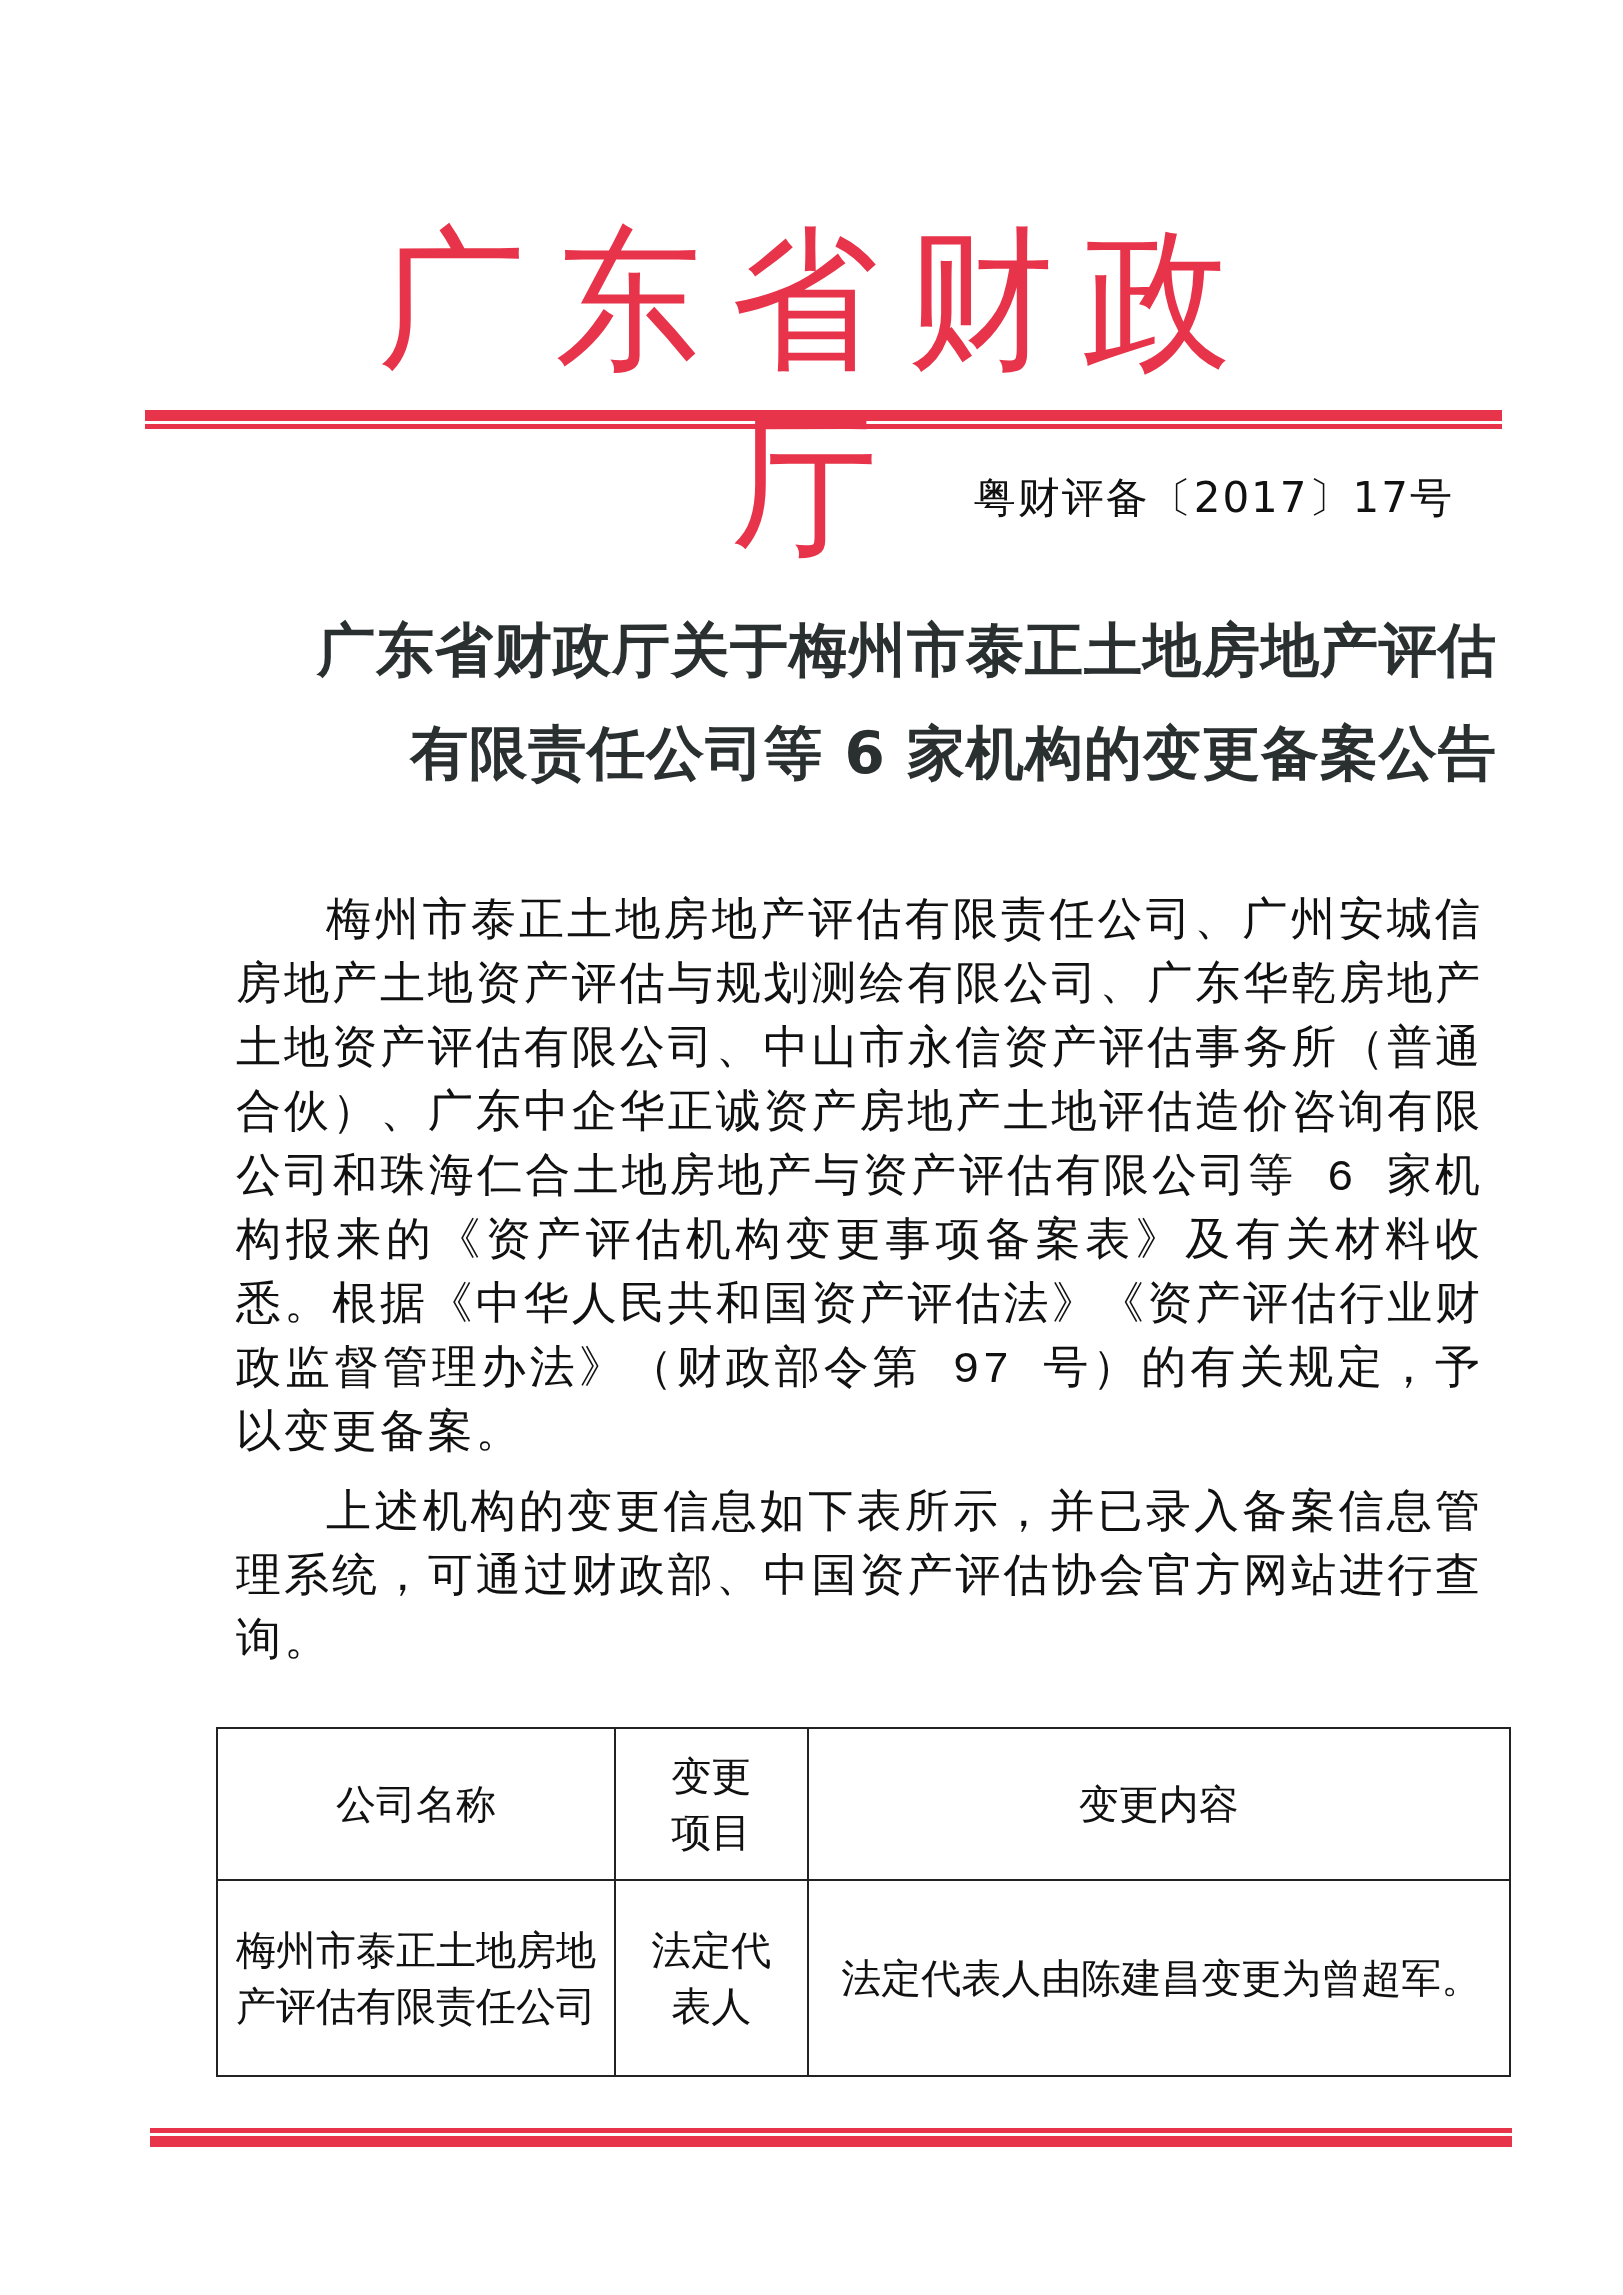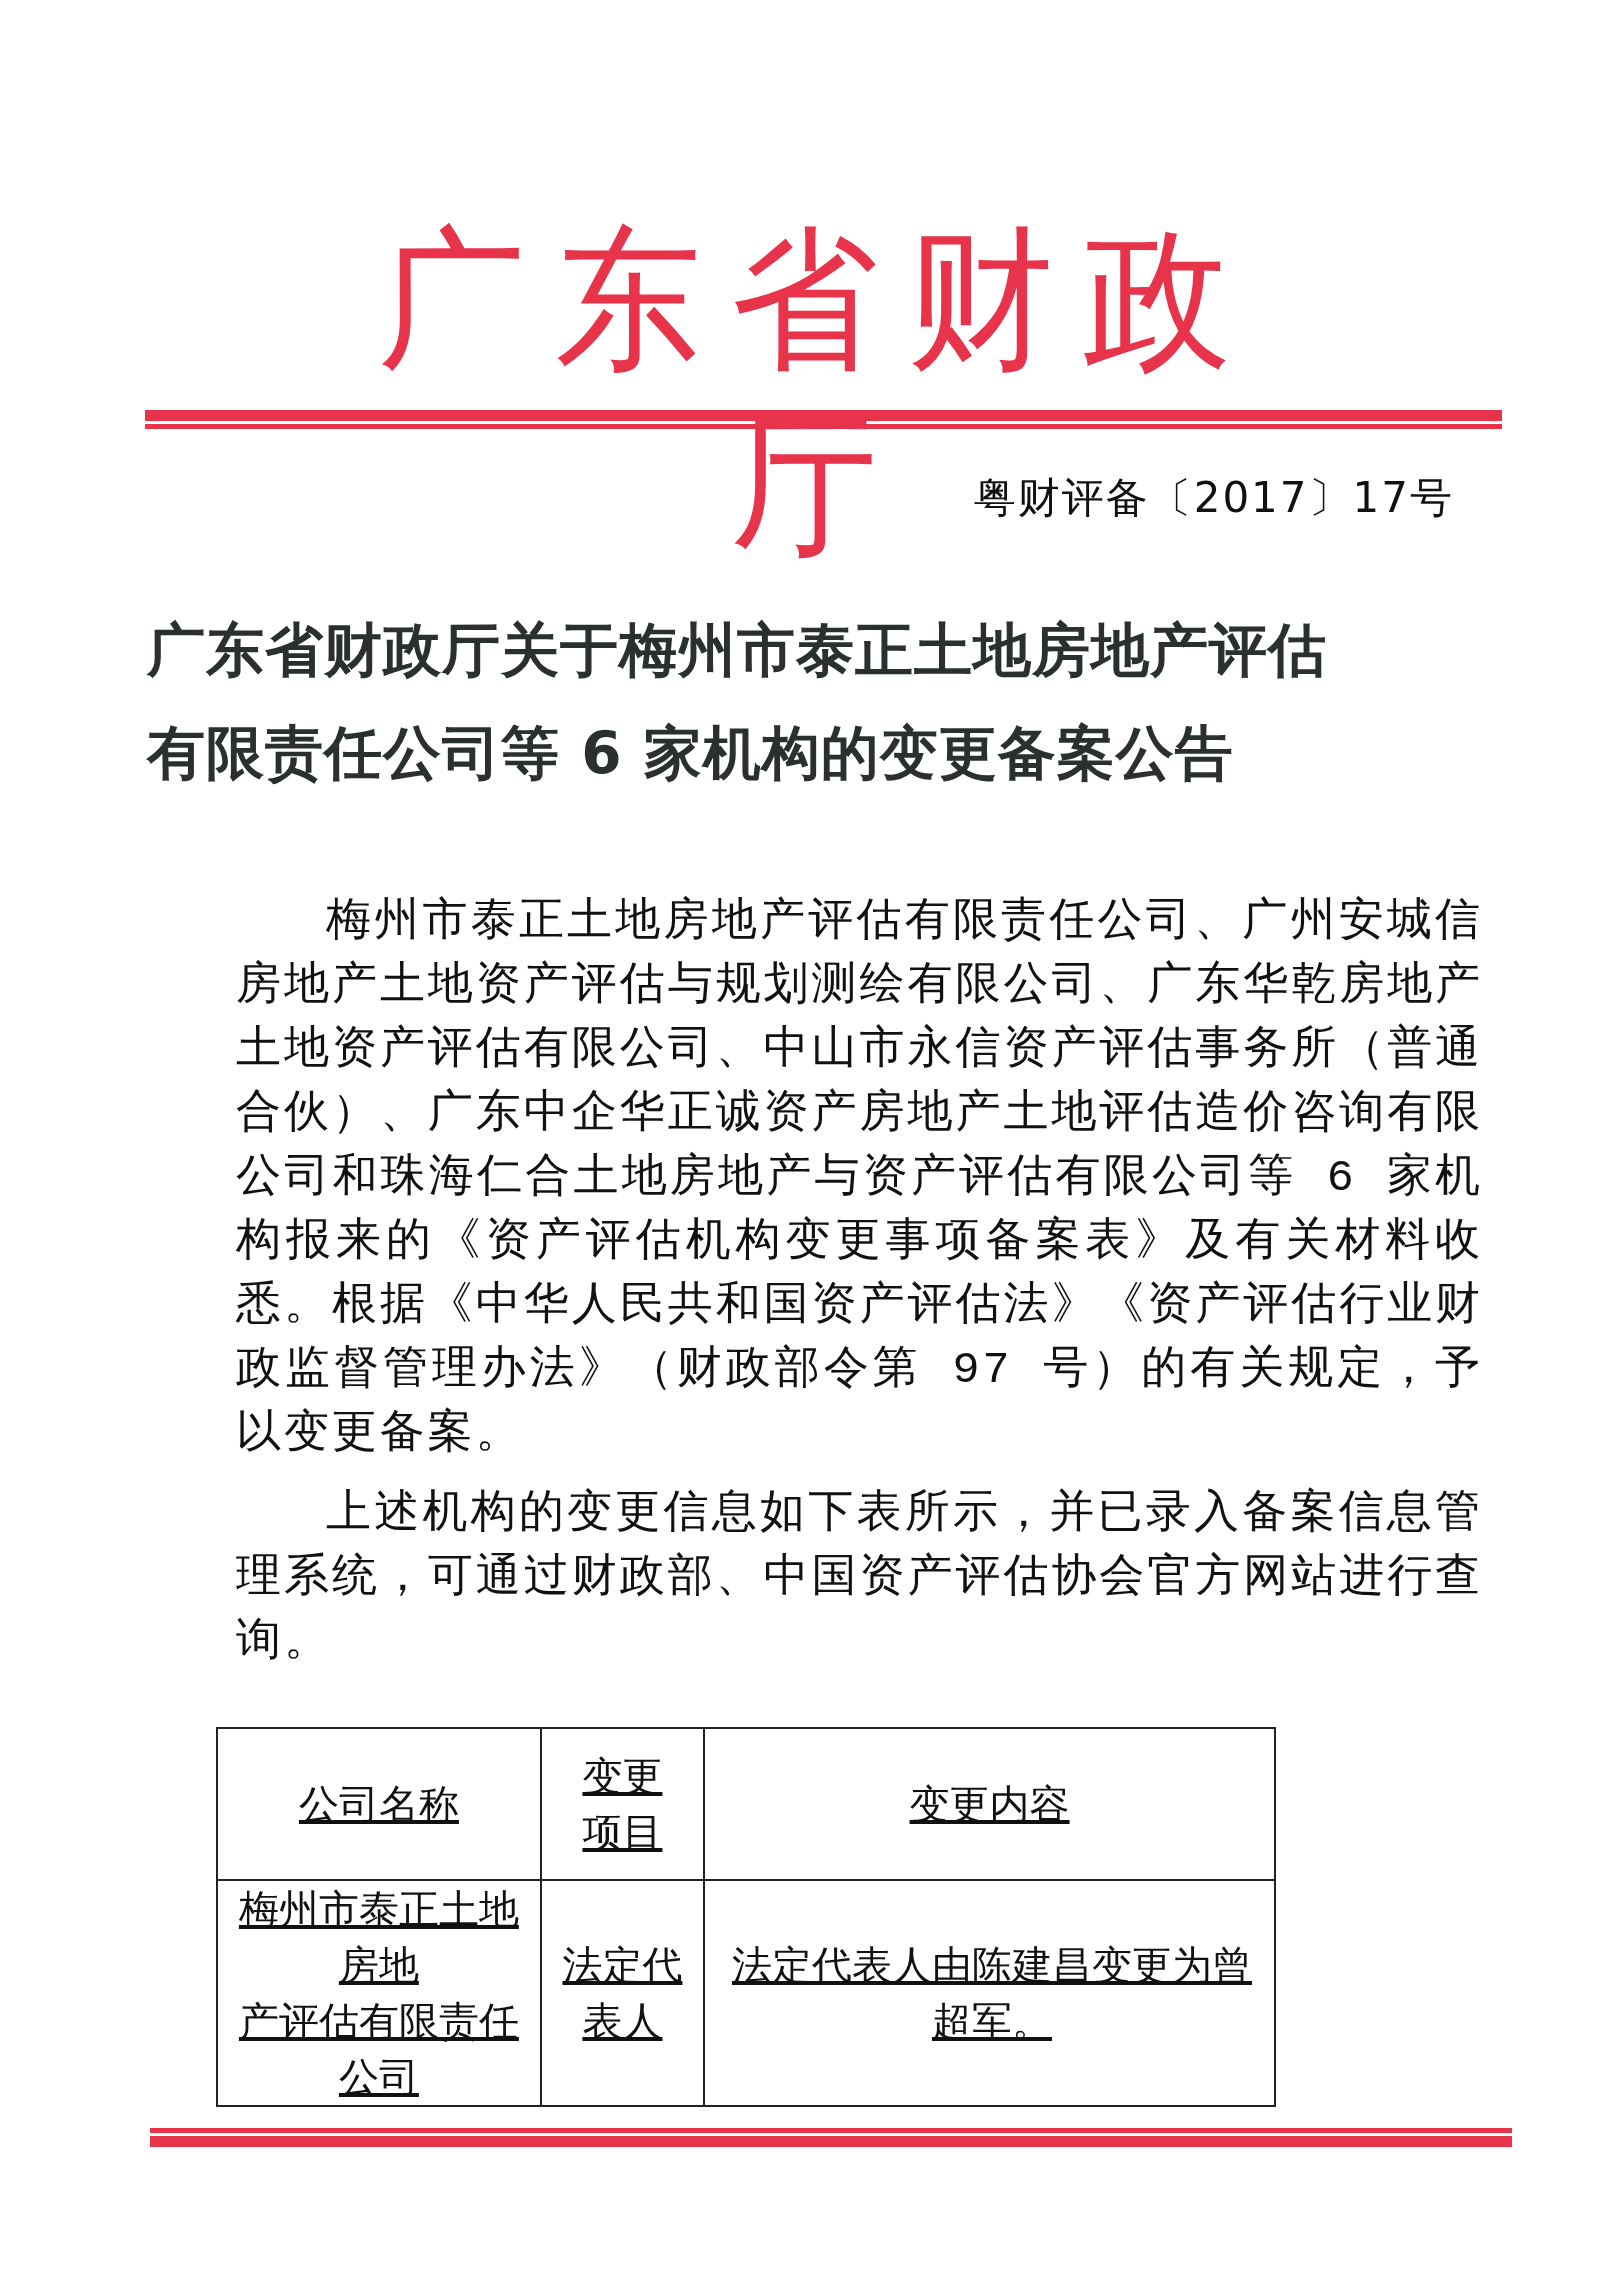--- a/index.html
+++ b/index.html
@@ -6,29 +6,29 @@
   body { width:1623px; height:2295px; position:relative; overflow:hidden;
          font-family:"DejaVu Serif", "Liberation Serif", serif; color:#1a1a1a; }
   .abs { position:absolute; }
   .masthead { left:294px; top:211px; width:1050px; height:177px;
               color:#e8344a; font-family:"DejaVu Sans","Liberation Sans",sans-serif;
               font-size:147px; line-height:177px; letter-spacing:29.4px; text-align:center;
               font-weight:normal; transform:scaleY(1.05); }
   .rule { background:#e8344a; }
   .docno { right:169px; top:471px; font-size:42px; line-height:54px;
            font-family:"DejaVu Sans","Liberation Sans",sans-serif; letter-spacing:2px; color:#111; }
-  .title { left:147px; width:1350px; text-align:left; font-size:58px; line-height:103px;
+  .title { left:147px; width:1350px; text-align:right; font-size:58px; line-height:103px;
            font-family:"DejaVu Sans","Liberation Sans",sans-serif; font-weight:bold; color:#2a2f2f;
            top:599px; letter-spacing:1px; }
   .body { left:236px; width:1247px; font-size:45px; line-height:64px;
           font-family:Liberation Mono, monospace; color:#111;
           text-align:justify; letter-spacing:2.9px; }
   .body p { margin:0; text-indent:90px; }
-  table.tbl { position:absolute; left:216px; top:1727px; width:1060px; border-collapse:collapse;
-              font-family:"DejaVu Sans","Liberation Sans",sans-serif; font-size:40px; color:#111;text-decoration:underline; }
+  table.tbl { position:absolute; left:216px; top:1727px; width:1295px; border-collapse:collapse;
+              font-family:"DejaVu Sans","Liberation Sans",sans-serif; font-size:40px; color:#111; }
   table.tbl td, table.tbl th { border:2px solid #222; text-align:center; vertical-align:middle;
               font-weight:normal; padding:0 9.8px; line-height:56px; }
   table.tbl tr.h { height:152px; }
   table.tbl tr.r { height:196px;padding-left:48px; }
   td.left-align { text-align:left; padding-left:14.7px !important; }
 </style>
 </head>
 <body>
 
 <div class="abs masthead">广东省财政厅</div>

